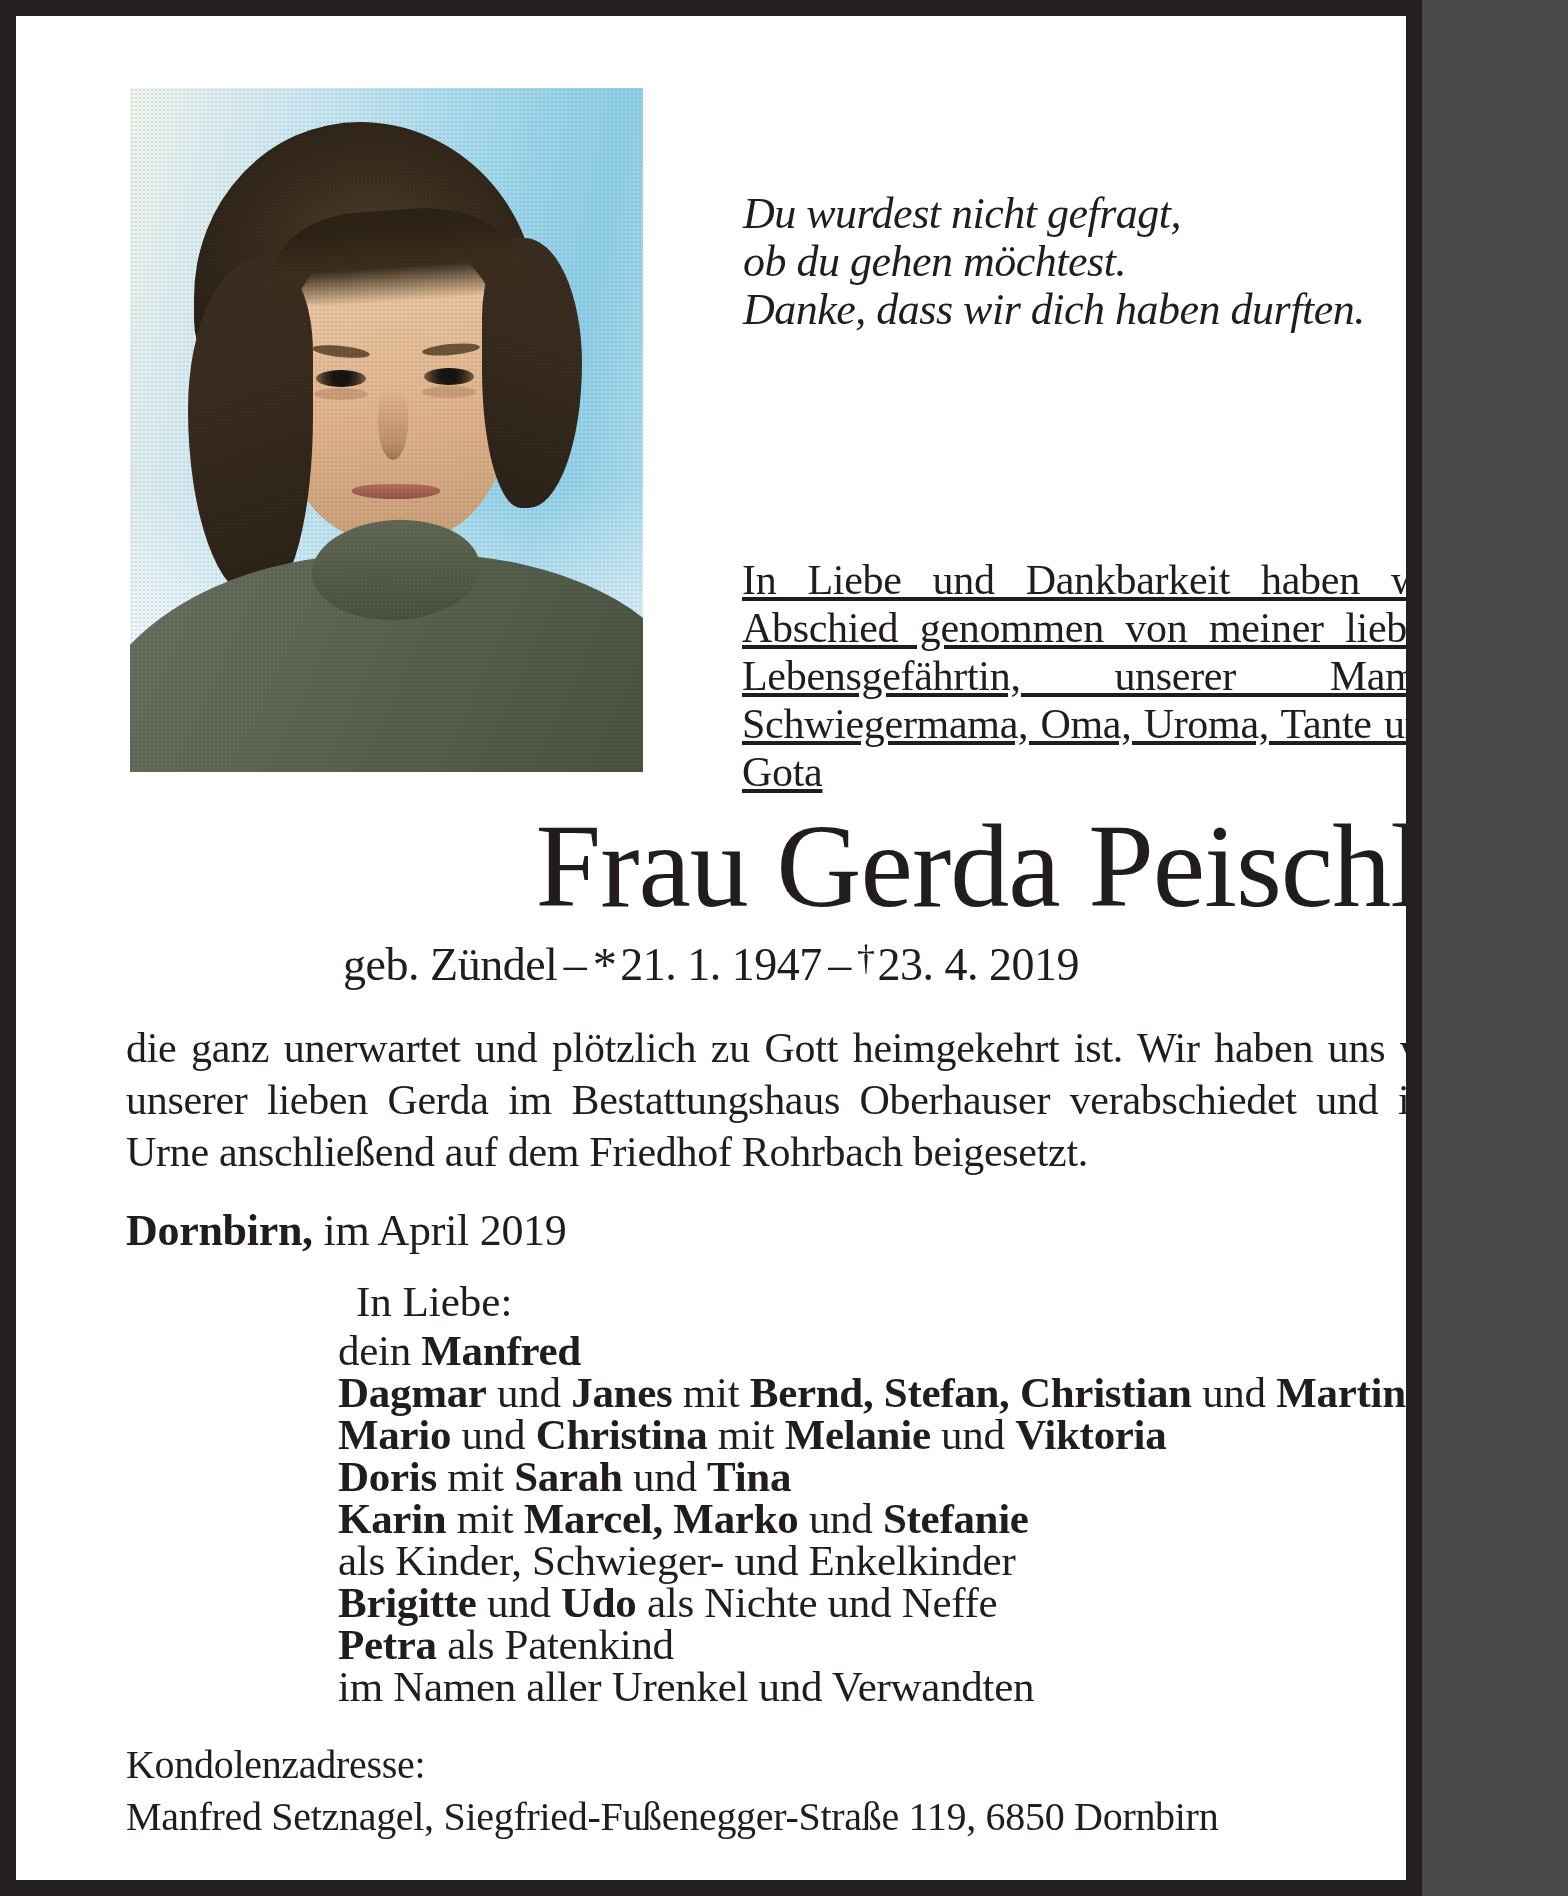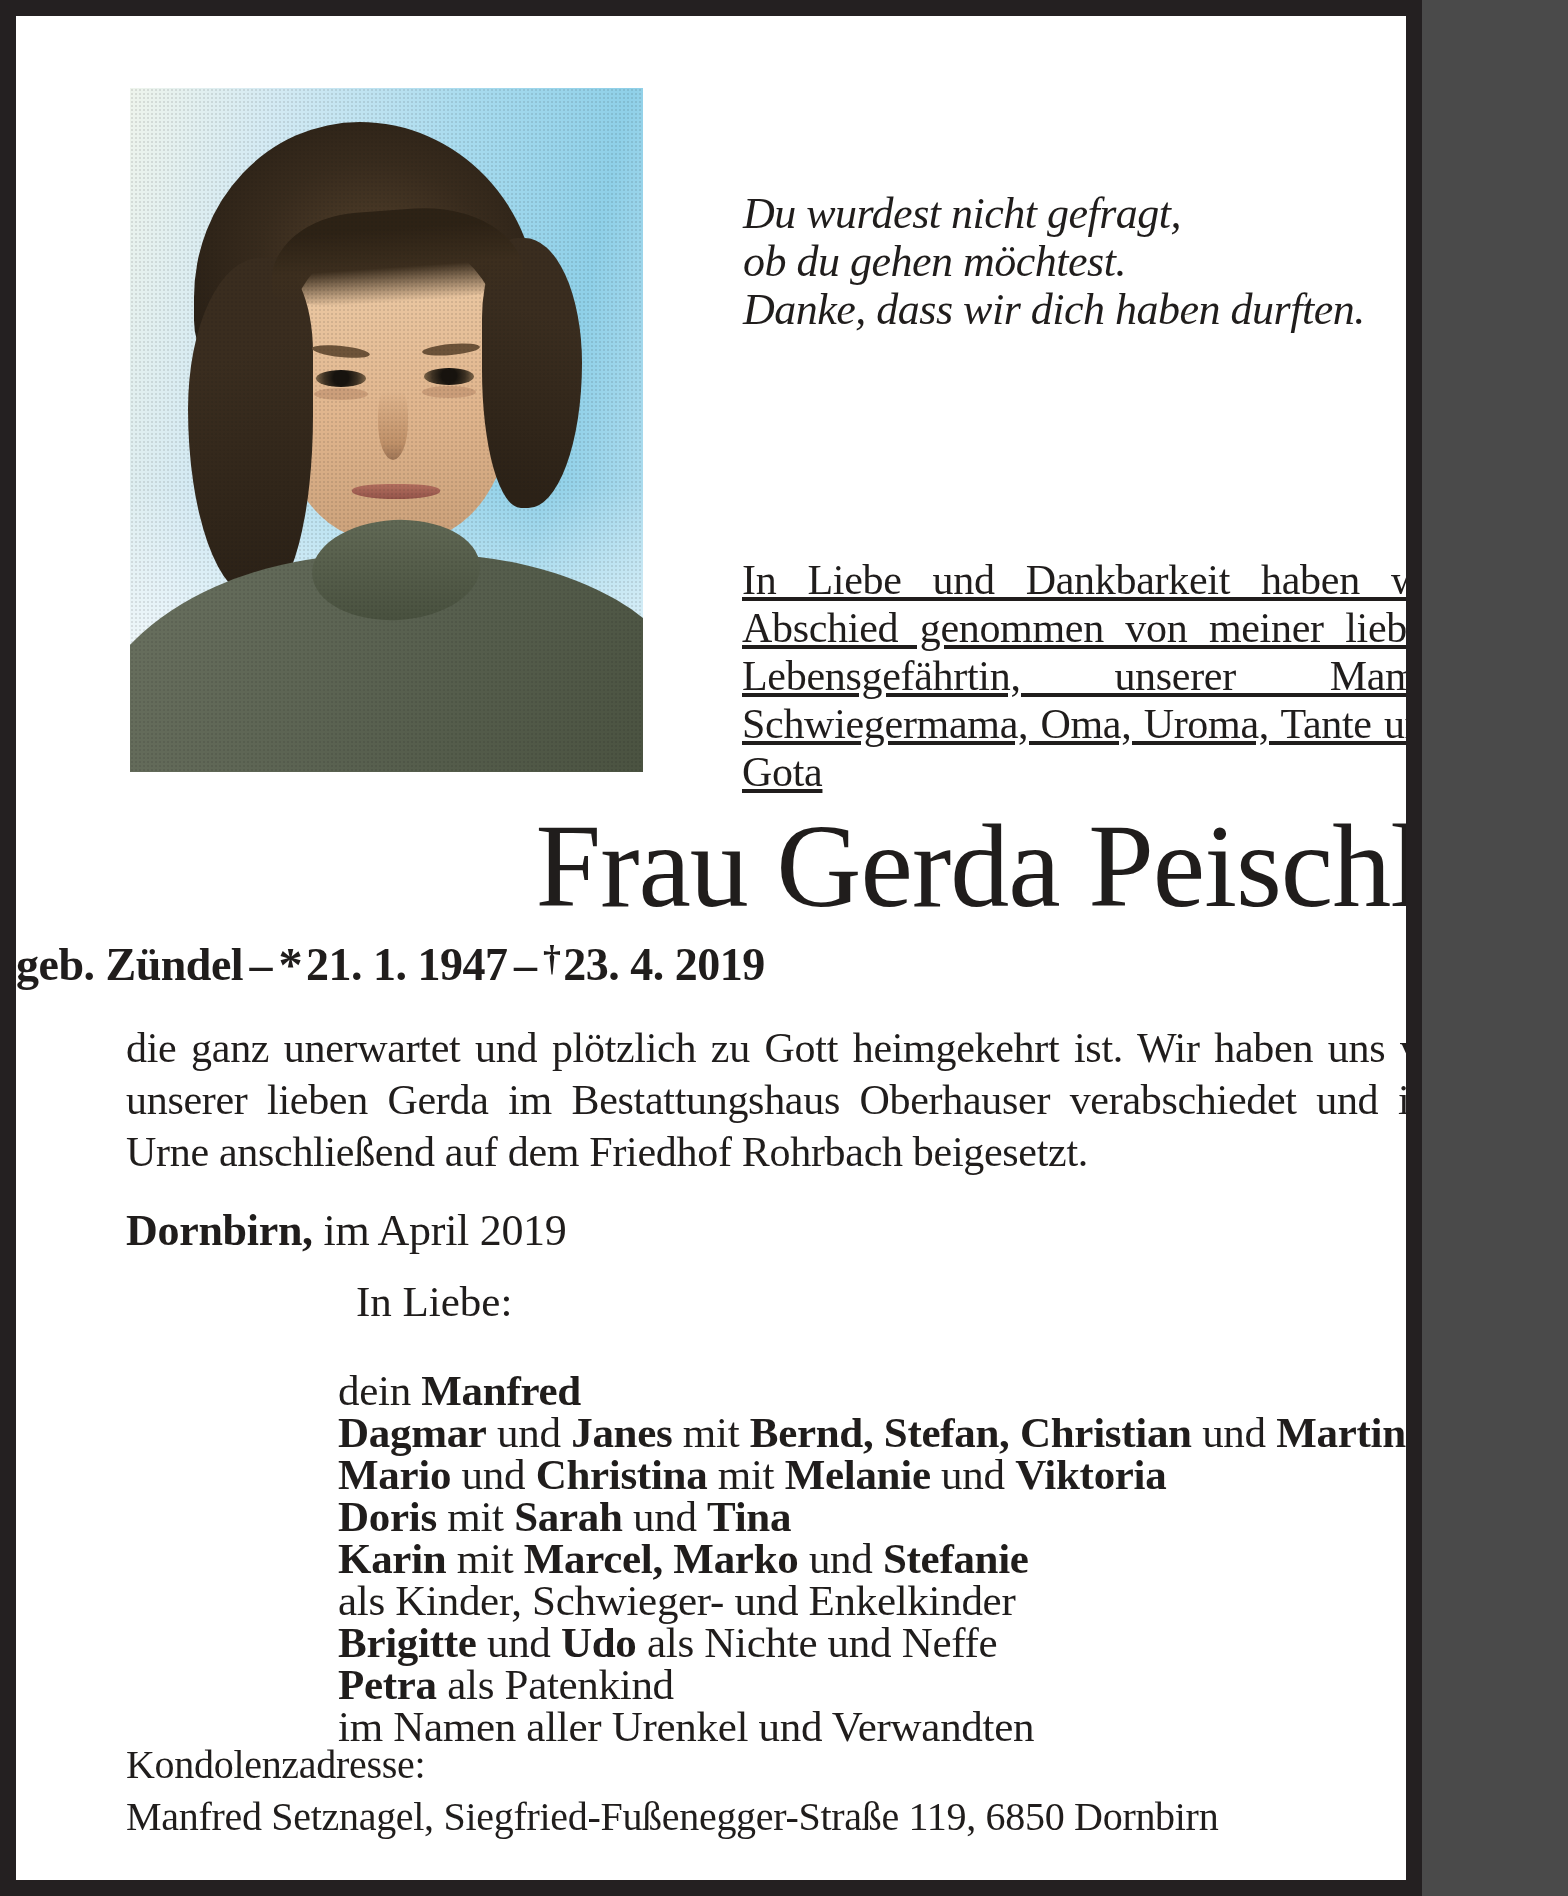--- a/index.html
+++ b/index.html
@@ -99,21 +99,21 @@
     font-size:42px;line-height:48px;text-align:justify;
     letter-spacing:-0.3px;hyphens:manual;text-decoration:underline;
   }
   .name{
     position:absolute;left:0;top:792px;width:100%;
     font-size:118px;line-height:118px;text-align:right;
     letter-spacing:-1px;white-space:nowrap;padding-left:16px;
   }
   .dates{
     position:absolute;left:0;top:922px;width:100%;
-    font-size:46px;line-height:52px;font-weight:bold;
+    font-size:46px;line-height:52px;font-weight:normal;text-align:center;
     letter-spacing:-0.5px;
   }
   .dates .dash{margin:0 0.14em;}
   .dates .sym{display:inline-block;}
   .dates .star{font-size:1.05em;position:relative;top:0.02em;margin-right:0.08em;}
   .dates .dagger{font-size:0.78em;position:relative;top:-0.28em;margin-right:0.08em;}
   .body-par{
     position:absolute;left:110px;top:1006px;width:1336px;
     font-size:42px;line-height:52px;text-align:justify;
     letter-spacing:-0.3px;
@@ -121,21 +121,21 @@
   .placeline{
     position:absolute;left:110px;top:1190px;
     font-size:44px;line-height:50px;letter-spacing:-0.3px;
   }
   .salutation{
     position:absolute;left:340px;top:1262px;
     font-size:43px;line-height:48px;
   }
   .mourners{
     position:absolute;left:322px;top:1314px;width:1120px;
-    font-size:43px;line-height:42px;letter-spacing:-0.3px;margin-top:40px;
+    font-size:43px;line-height:42px;letter-spacing:-0.3px;
   }
   .mourners div{white-space:nowrap;}
   .condolence{
     position:absolute;left:110px;top:1723px;
     font-size:40px;line-height:52px;letter-spacing:-0.3px;
   }
   .b{font-weight:bold;}
 </style>
 </head>
 <body>

